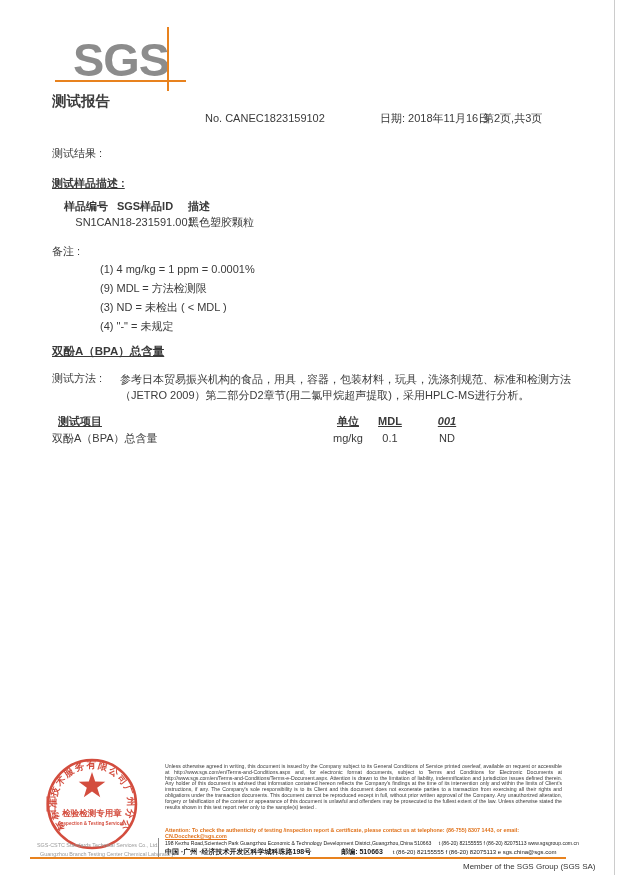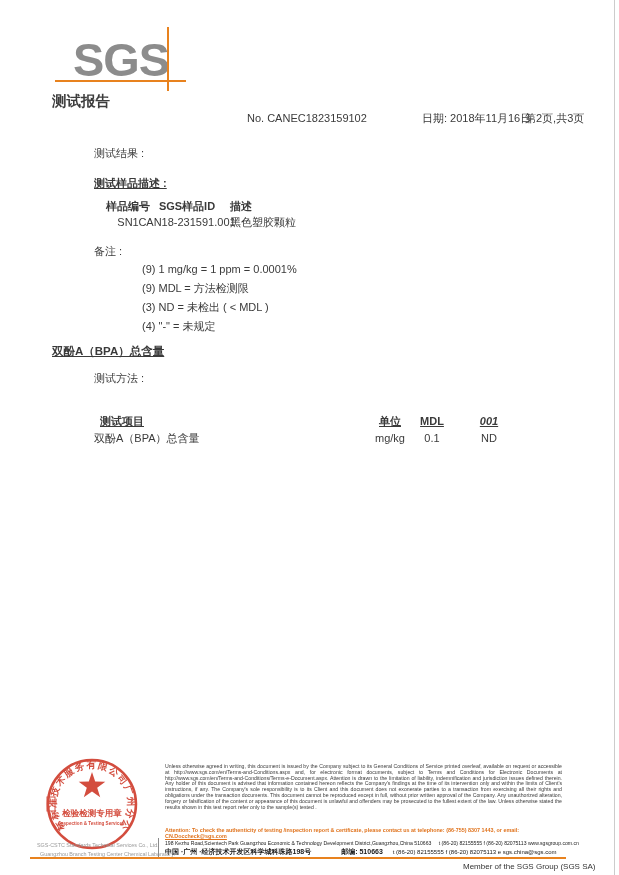--- a/index.html
+++ b/index.html
@@ -1,21 +1,21 @@
 <!DOCTYPE html>
 <html><head>
 <meta charset="utf-8">
 <style>
   html,body{margin:0;padding:0;background:#ffffff;}
   .page{
     position:relative;width:619px;height:875px;background:#ffffff;overflow:hidden;
     font-family:"Liberation Sans","DejaVu Sans",sans-serif;color:#3a3a3a;padding-left:40px;
   }
   .abs{position:absolute;}
-  .t11{font-size:11px;line-height:13px;color:#3a3a3a;white-space:nowrap;margin-left:42px;}
+  .t11{font-size:11px;line-height:13px;color:#3a3a3a;white-space:nowrap;}
   .bold{font-weight:bold;}
   .ul{text-decoration:underline;}
   .ctr{text-align:center;}
   
   .logo-text{font-size:46px;font-weight:bold;color:#8c8c8c;letter-spacing:-1px;transform:scaleX(1.02);transform-origin:left;}
   .oline{background:#e8821e;}
   
   .tiny{font-size:5.2px;line-height:5.8px;color:#3c3c3c;}
   .legal{text-align:justify;}
   .attn{font-size:5.4px;line-height:6.2px;color:#e0731d;font-weight:bold;}
@@ -44,27 +44,28 @@
   <div class="abs t11 bold ul" style="left:52px;top:177px;">测试样品描述 :</div>
 
   <div class="abs t11 bold ctr" style="left:46px;top:200px;width:80px;">样品编号</div>
   <div class="abs t11 bold ctr" style="left:95px;top:200px;width:100px;">SGS样品ID</div>
   <div class="abs t11 bold" style="left:188px;top:200px;">描述</div>
   <div class="abs t11 ctr" style="left:46px;top:216px;width:80px;">SN1</div>
   <div class="abs t11 ctr" style="left:95px;top:216px;width:100px;">CAN18-231591.001</div>
   <div class="abs t11" style="left:188px;top:216px;">黑色塑胶颗粒</div>
 
   <div class="abs t11" style="left:52px;top:245px;">备注 :</div>
-  <div class="abs t11" style="left:100px;top:263px;">(9) 1 mg/kg = 1 ppm = 0.0001%</div>
+  <div class="abs t11" style="left:100px;top:263px;">(1) 4 mg/kg = 1 ppm = 0.0001%</div>
   <div class="abs t11" style="left:100px;top:282px;">(9) MDL = 方法检测限</div>
   <div class="abs t11" style="left:100px;top:301px;">(3) ND = 未检出 ( &lt; MDL )</div>
   <div class="abs t11" style="left:100px;top:320px;">(4) "-" = 未规定</div>
 
   <div class="abs bold ul" style="left:52px;top:344px;font-size:11.5px;">双酚A（BPA）总含量</div>
   <div class="abs t11" style="left:52px;top:372px;">测试方法 :</div>
+  <div class="abs" style="left:120px;top:371px;width:452px;font-size:11px;line-height:16px;color:#3a3a3a;">参考日本贸易振兴机构的食品，用具，容器，包装材料，玩具，洗涤剂规范、标准和检测方法（JETRO 2009）第二部分D2章节(用二氯甲烷超声提取)，采用HPLC-MS进行分析。</div>
 
   <div class="abs t11 bold ul" style="left:58px;top:415px;text-align:right;">测试项目</div>
   <div class="abs t11 bold ul ctr" style="left:328px;top:415px;width:40px;">单位</div>
   <div class="abs t11 bold ul ctr" style="left:370px;top:415px;width:40px;">MDL</div>
   <div class="abs t11 bold ul ctr" style="left:427px;top:415px;width:40px;font-style:italic;">001</div>
   <div class="abs t11" style="left:52px;top:432px;">双酚A（BPA）总含量</div>
   <div class="abs t11 ctr" style="left:328px;top:432px;width:40px;">mg/kg</div>
   <div class="abs t11 ctr" style="left:370px;top:432px;width:40px;">0.1</div>
   <div class="abs t11 ctr" style="left:427px;top:432px;width:40px;">ND</div>
 

